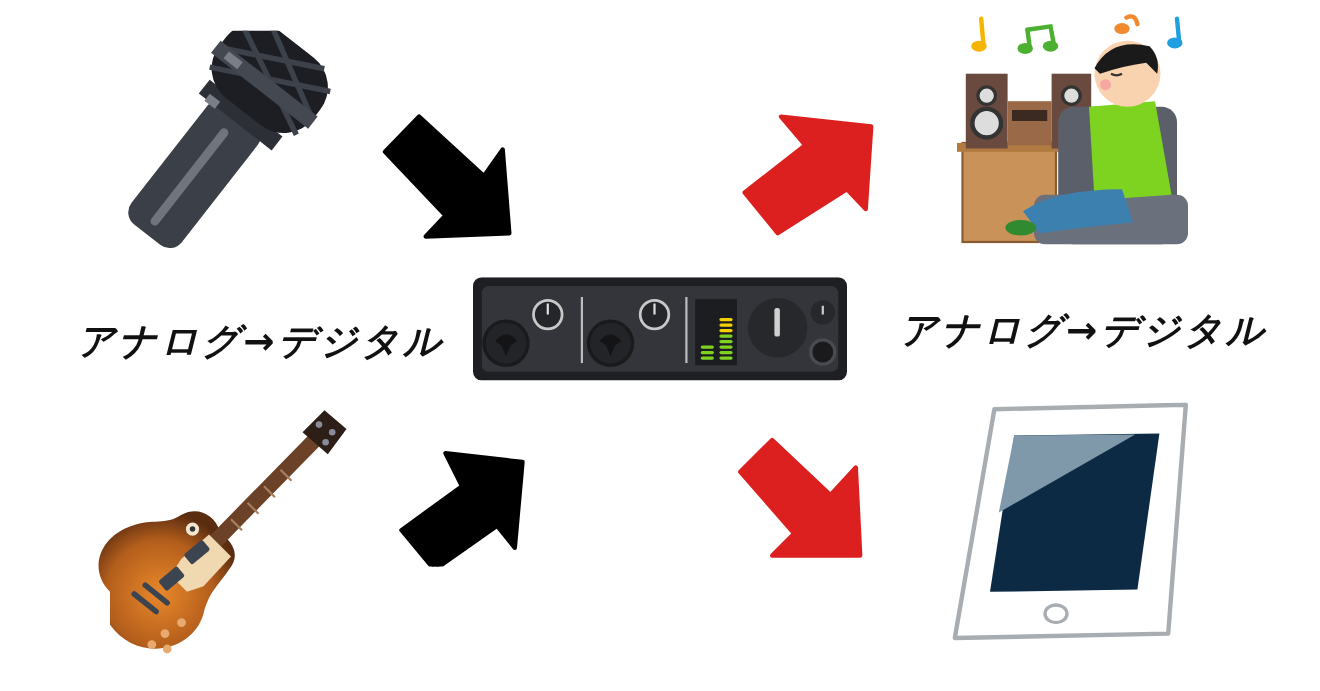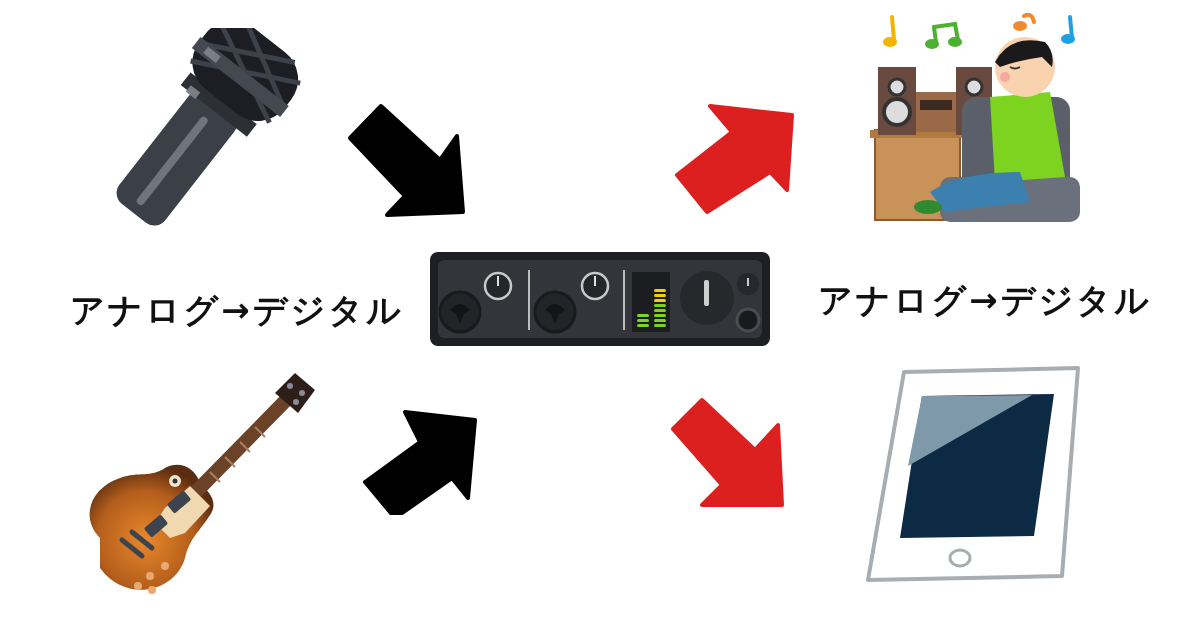--- a/index.html
+++ b/index.html
@@ -1,17 +1,17 @@
 <!DOCTYPE html>
 <html><head>
 <meta charset="utf-8">
 <style>
   html, body { margin:0; padding:0; background:#ffffff; }
   body { width:1200px; height:628px; position:relative; overflow:hidden; font-family:"DejaVu Sans", sans-serif; }
-  .abs { position:absolute; }
+  .abs { position:absolute;font-style:italic; }
   .label { font-weight:bold; font-size:34px; color:#111; letter-spacing:3px; white-space:nowrap; }
   svg { display:block; }
 </style>
 </head>
 <body>
 
 <div class="abs" style="left:70px;top:28px;width:240px;height:230px;">
   <svg width="240" height="230" viewBox="0 0 240 230">
     <g transform="rotate(-52 120 115)">
       <rect x="30" y="85" width="140" height="58" rx="14" fill="#3b3f47"></rect>

